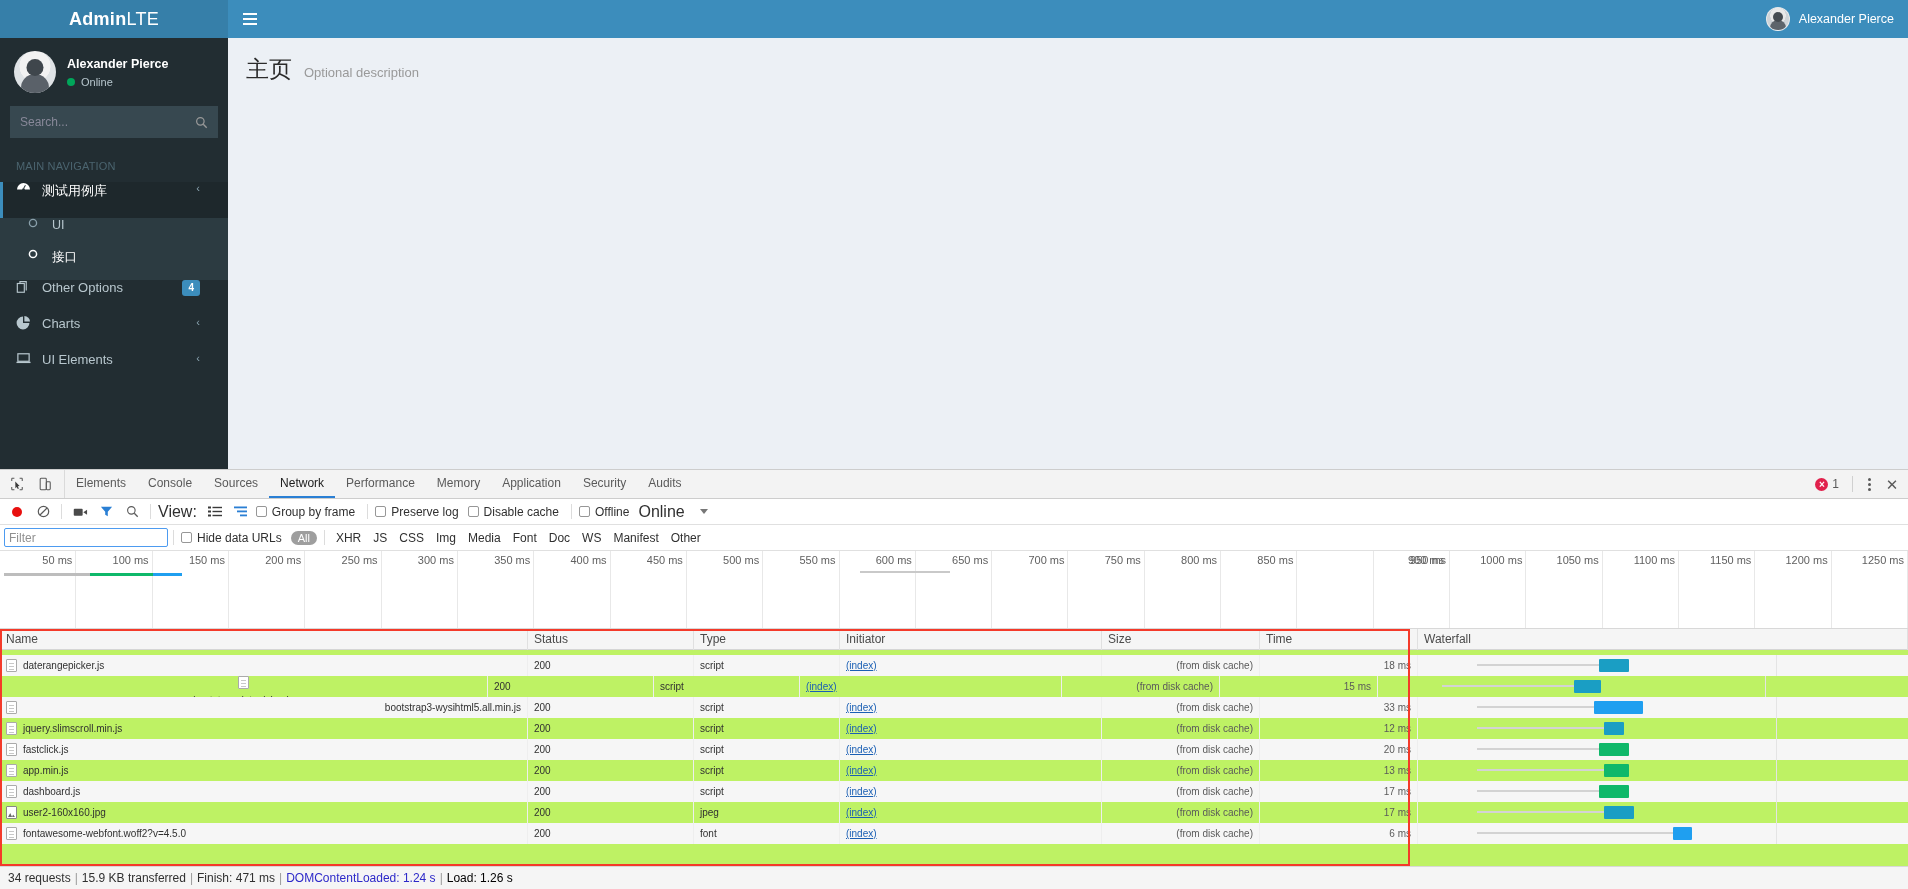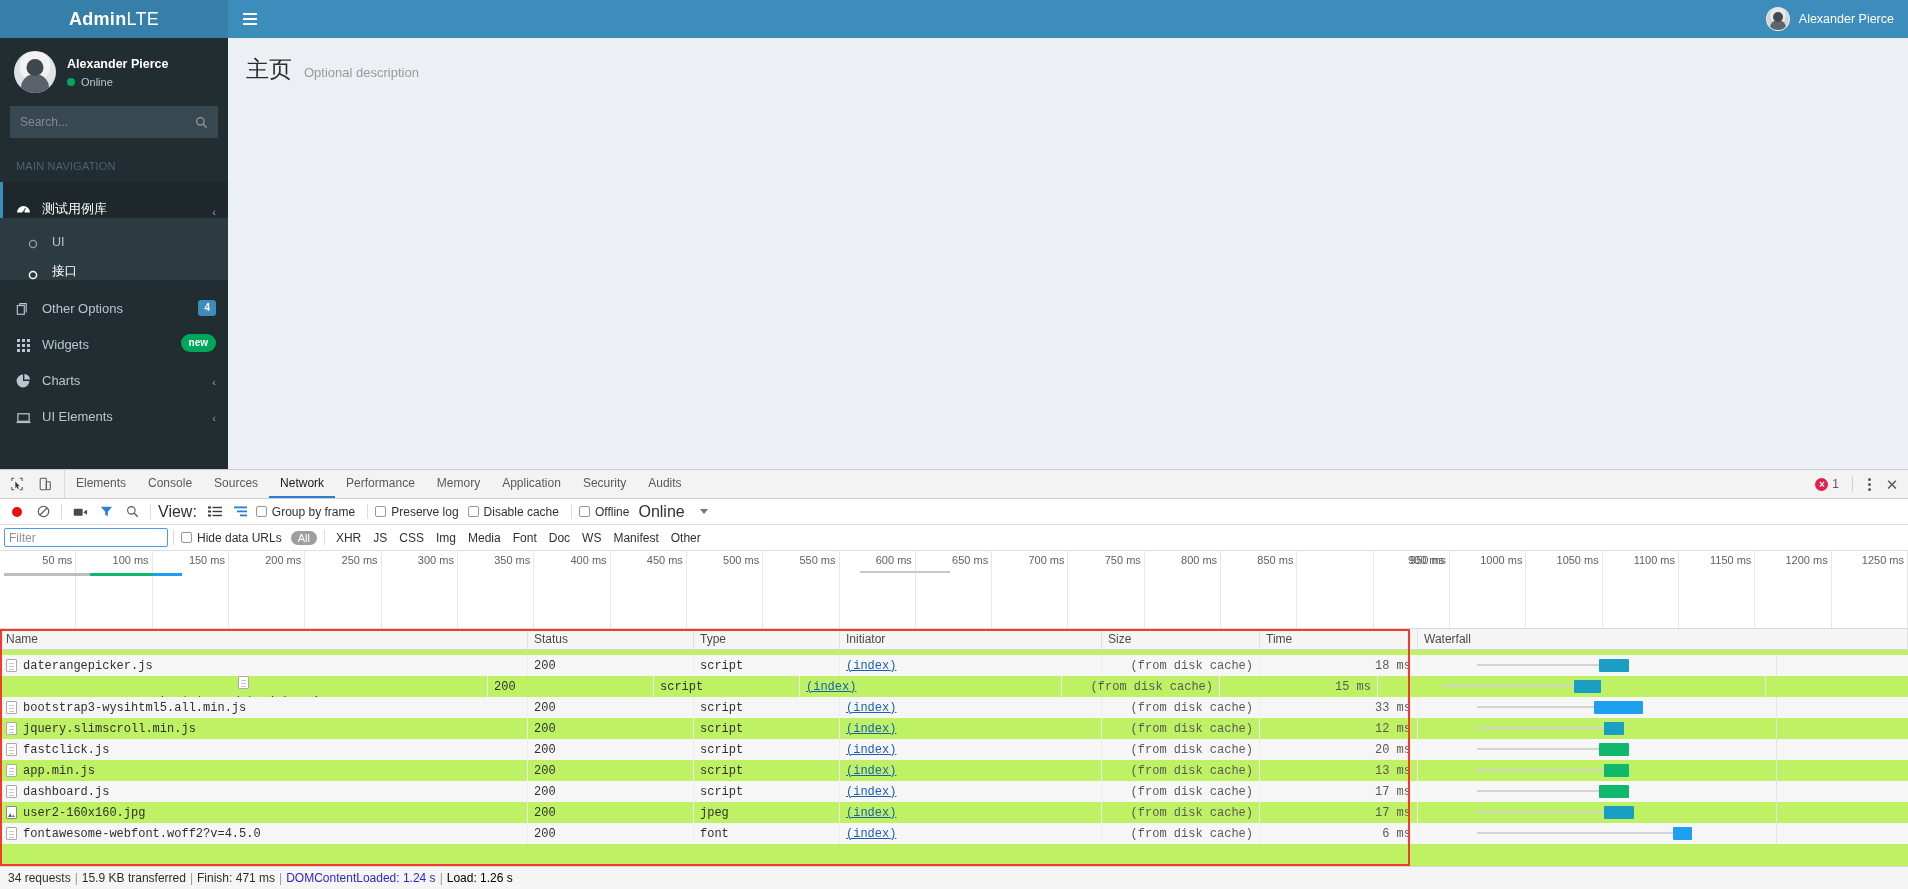--- a/index.html
+++ b/index.html
@@ -77,21 +77,21 @@
   }
   .searchbox input::placeholder { color: #889; }
   .searchbox .sbtn {
     width: 32px; display: flex; align-items: center; justify-content: center;
     color: #999; font-size: 12px; background: #374850;
   }
 
   .navheader { color: #4b646f; font-size: 11px; padding: 10px 16px 10px; letter-spacing: .2px; }
 
   .nav-item {
-    display: flex; align-items: flex-end; height: 36px; padding: 0 12px 0 14px;
+    display: flex; align-items: flex-start; height: 36px; padding: 0 28px 0 14px;
     color: #b8c7ce; font-size: 13px; gap: 10px; position: relative;
   }
   .nav-item.active { background: #1e282c; color: #fff; border-left: 3px solid #3c8dbc; padding-left: 11px; }
   .nav-item .ico { width: 18px; text-align: center; flex-shrink: 0; font-size: 13px; display:flex; align-items:center; justify-content:center;}
   .nav-item .lbl { flex: 1; }
   .nav-item .ang { color: #8aa4b1; font-size: 11px; }
   .nav-sub { background: #2c3b41; }
   .nav-sub .nav-item { padding-left: 24px; height: 31px; font-size: 12.5px; }
   .nav-sub .nav-item.on { color: #fff; }
   .badge {
@@ -176,21 +176,21 @@
   .dt-table { flex: 1; position: relative; overflow: hidden; background:#bef264; }
   .redbox {
     position: absolute; left: 0; top: 0; right: 498px; bottom: 0;
     border: 2px solid #f43a2a; pointer-events: none; z-index: 20;
   }
   .thead {
     display: flex; height: 21px; align-items: center; background: #f5f5f5;
     border-bottom: 1px solid #d5d5d5; font-size: 12px; color: #4a4a4a;
   }
   .th { padding: 0 6px; border-right: 1px solid #e0e0e0; height: 21px; display:flex; align-items:center; }
-  .tr { display: flex; height: 21px; align-items: center; font-size: 12px; color: #303030; font-family: Liberation Mono, monospace; }
+  .tr { display: flex; height: 21px; align-items: center; font-size: 10px; color: #303030; }
   .tr:nth-child(even) { background: #f6f6f6; }
   .td { padding: 0 6px; height: 21px; display: flex; align-items: center;
         border-right: 1px solid #eee; overflow: hidden; white-space: nowrap; }
   .td.right { justify-content: flex-end; color: #5a5a5a; }
   .td.name { gap: 6px; }
   .fico {
     width: 11px; height: 13px; border: 1px solid #aaa; background: #fff;
     flex-shrink: 0; position: relative; border-radius: 1px;
   }
   .fico.js::after, .fico.font::after {
@@ -305,39 +305,20 @@
         <span class="ico">
           <svg width="14" height="14" viewBox="0 0 16 16">
               <rect x="1.5" y="4" width="8" height="10" fill="none" stroke="#b8c7ce" stroke-width="1.3"></rect>
               <path d="M4.5 4V1.8h7.2V12" fill="none" stroke="#b8c7ce" stroke-width="1.3"></path>
             </svg>
         </span>
         <span class="lbl">Other Options</span>
         <span class="badge blue">4</span>
       </div>
 
-      <div class="nav-item">
-        <span class="ico">
-          <svg width="13" height="13" viewBox="0 0 13 13">
-              <g fill="#b8c7ce">
-                <rect x="0" y="0" width="3" height="3"></rect>
-                <rect x="5" y="0" width="3" height="3"></rect>
-                <rect x="10" y="0" width="3" height="3"></rect>
-                <rect x="0" y="5" width="3" height="3"></rect>
-                <rect x="5" y="5" width="3" height="3"></rect>
-                <rect x="10" y="5" width="3" height="3"></rect>
-                <rect x="0" y="10" width="3" height="3"></rect>
-                <rect x="5" y="10" width="3" height="3"></rect>
-                <rect x="10" y="10" width="3" height="3"></rect>
-              </g>
-            </svg>
-        </span>
-        <span class="lbl">Widgets</span>
-        <span class="badge green">new</span>
-      </div>
 
       <div class="nav-item">
         <span class="ico">
           <svg width="14" height="14" viewBox="0 0 14 14">
               <path d="M7 7V.6A6.4 6.4 0 1 0 13.4 7z" fill="#b8c7ce"></path>
               <path d="M8.4 0v5.6H14A5.6 5.6 0 0 0 8.4 0z" fill="#b8c7ce"></path>
             </svg>
         </span>
         <span class="lbl">Charts</span>
         <span class="ang">‹</span>
@@ -621,21 +602,21 @@
           </div>
           <div class="td right" style="width: 158px;">(from disk cache)</div>
           <div class="td right" style="width: 158px;">15 ms</div>
           <div class="wf">
             <div class="wf-divider" style="left: 73%;"></div>
             <div class="wf-line" style="left: 12%; width: 25%;"></div>
             <div class="wf-box" style="left: 37%; width: 5%; background: rgb(26, 158, 196);"></div>
           </div>
         </div>
         <div class="tr">
-          <div class="td name" style="width: 528px;">
+          <div class="td name" style="width: 528px; justify-content: space-between;">
             <span class="fico js"></span>
             <span>bootstrap3-wysihtml5.all.min.js</span>
           </div>
           <div class="td " style="width: 166px;">200</div>
           <div class="td " style="width: 146px;">script</div>
           <div class="td " style="width: 262px;">
             <span class="ilink">(index)</span>
           </div>
           <div class="td right" style="width: 158px;">(from disk cache)</div>
           <div class="td right" style="width: 158px;">33 ms</div>

